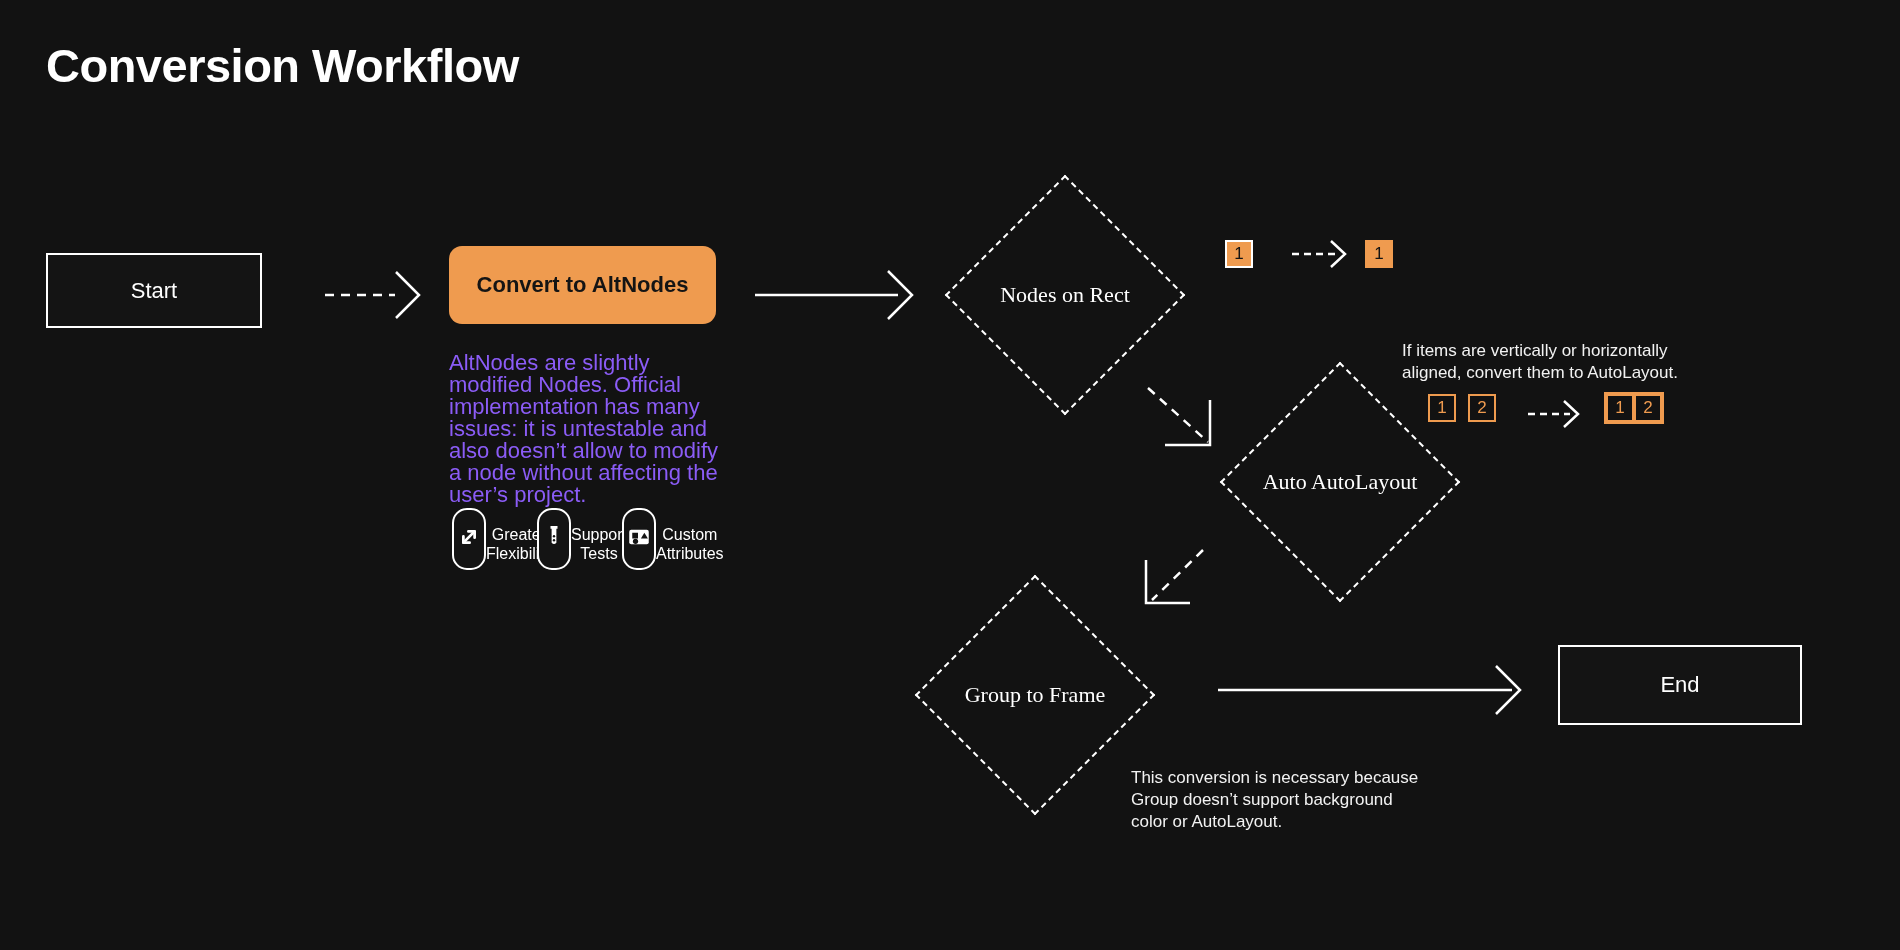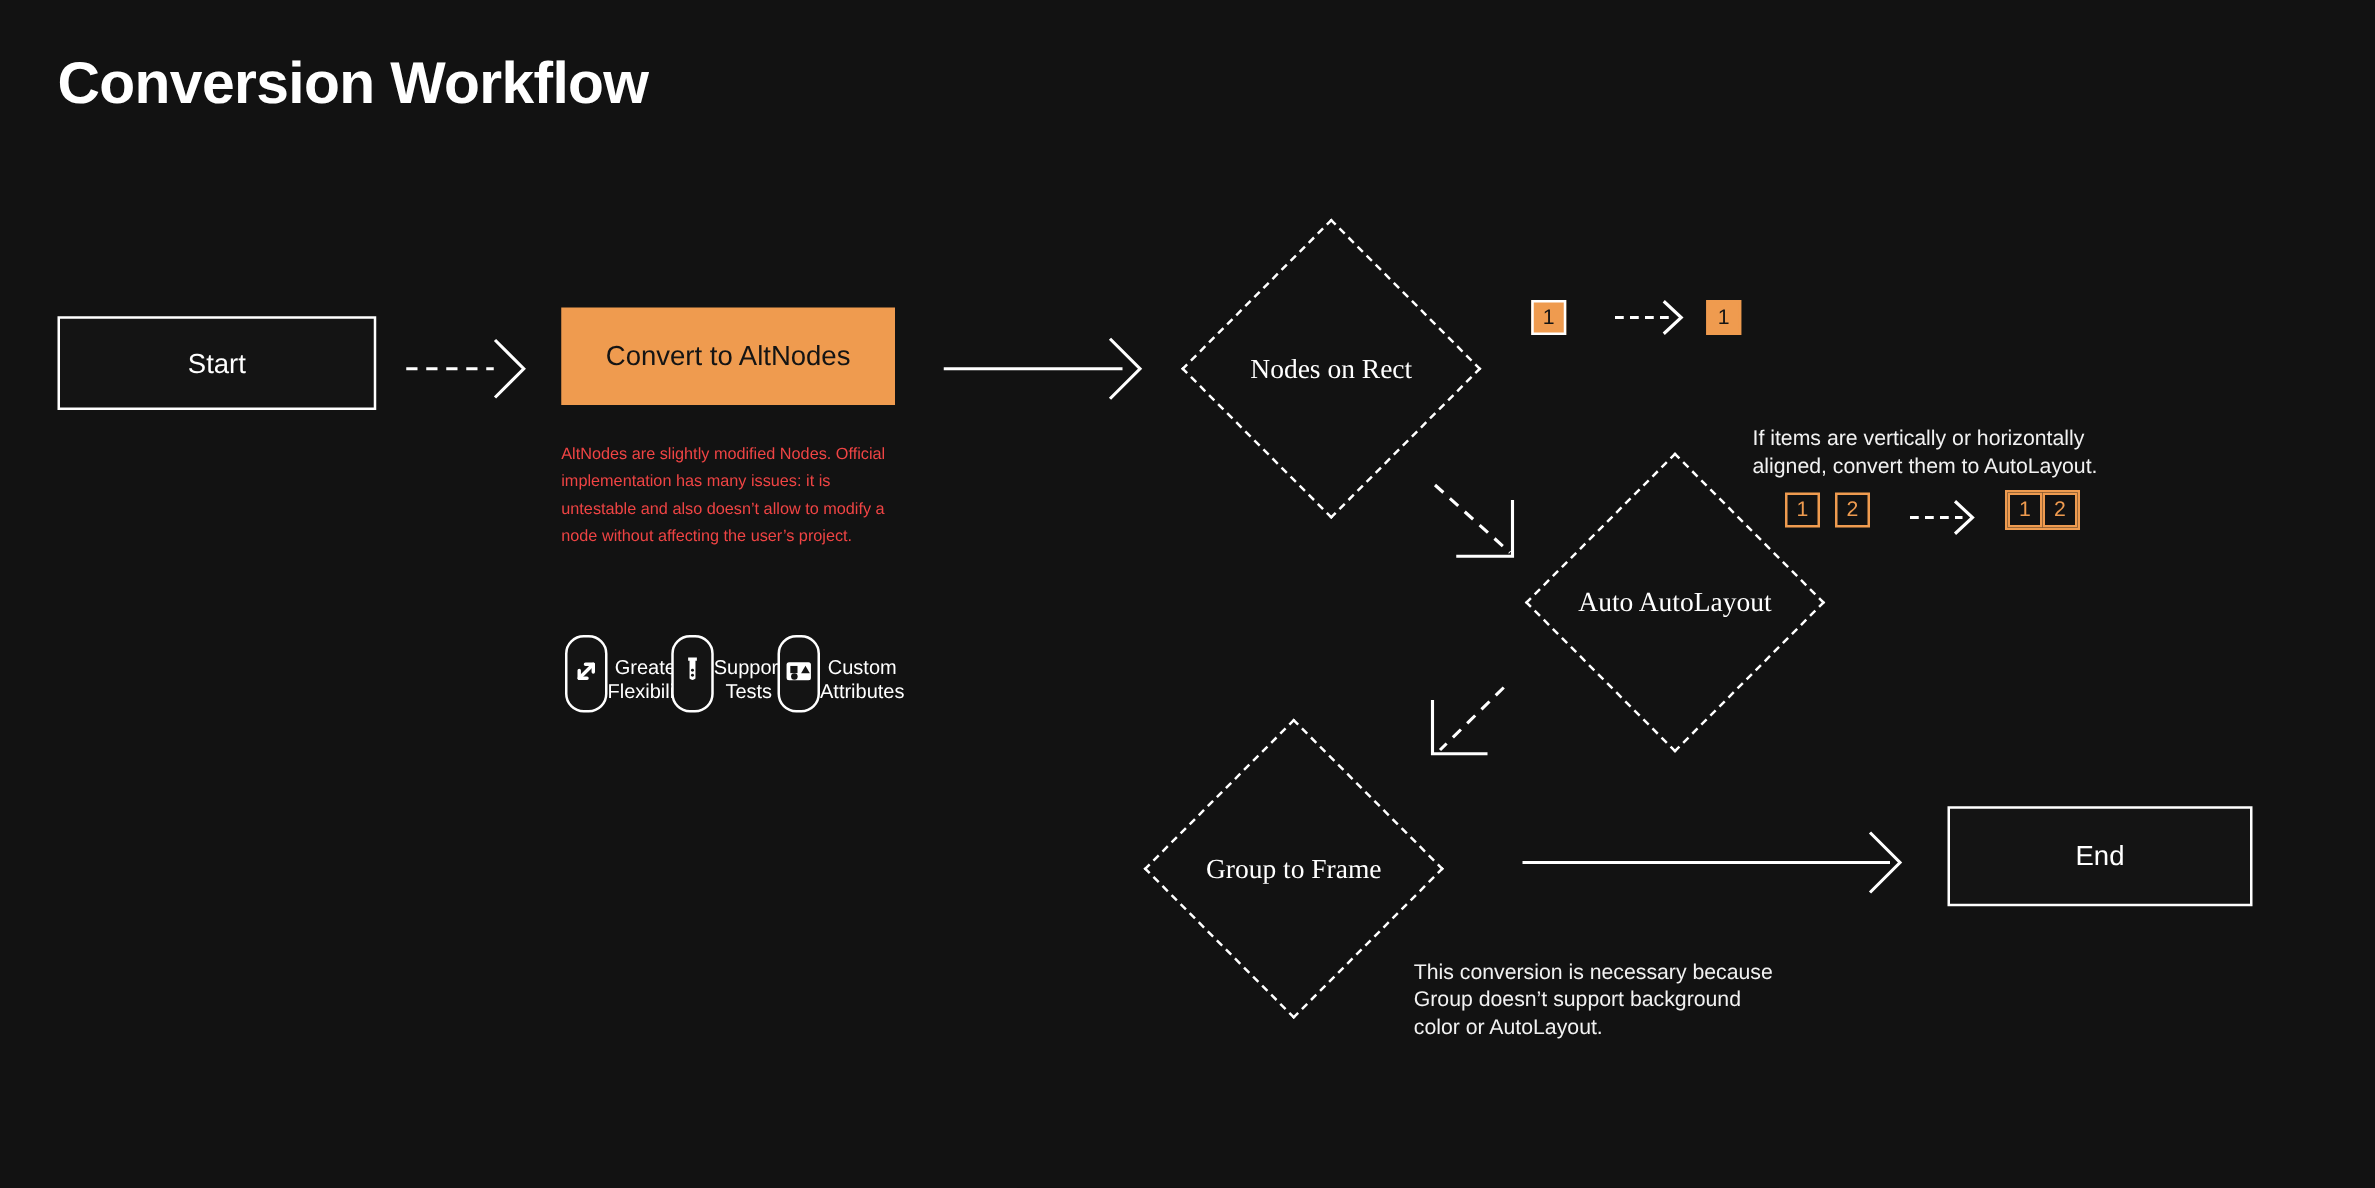--- a/index.html
+++ b/index.html
@@ -38,46 +38,47 @@
     position: absolute;
     border: 2px solid #ffffff;
     background: #141414;
     display: flex;
     align-items: center;
     justify-content: center;
     font-size: 22px;
     color: #ffffff;
     box-sizing: border-box;
   }
-  #start-box { left: 46px;  top: 253px; width: 255px; height: 75px; }
+  #start-box { left: 46px;  top: 253px; width: 216px; height: 75px; }
   #end-box   { left: 1558px; top: 645px; width: 244px; height: 80px; }
 
   
   .process-box {
     position: absolute;
     left: 449px;
     top: 246px;
     width: 267px;
     height: 78px;
     background: #ef9b4f;
     color: #141414;
     display: flex;
     align-items: center;
     justify-content: center;
     font-size: 22px;
-    font-weight: normal;
-    box-sizing: border-box;
+    font-weight: bold;
+    box-sizing: border-box;
+    border-radius: 13px;
   }
 
   
   .desc {
     position: absolute;
-    font-size: 13px;
+    font-size: 22px;
     line-height: 22px;
-    color: #ef4444;
+    color: #8b5cf6;
   }
   #altnodes-desc { left: 449px; top: 352px; width: 272px; }
 
   
   .features {
     position: absolute;
     left: 452px;
     top: 508px;
     display: flex;
     gap: 17px;

